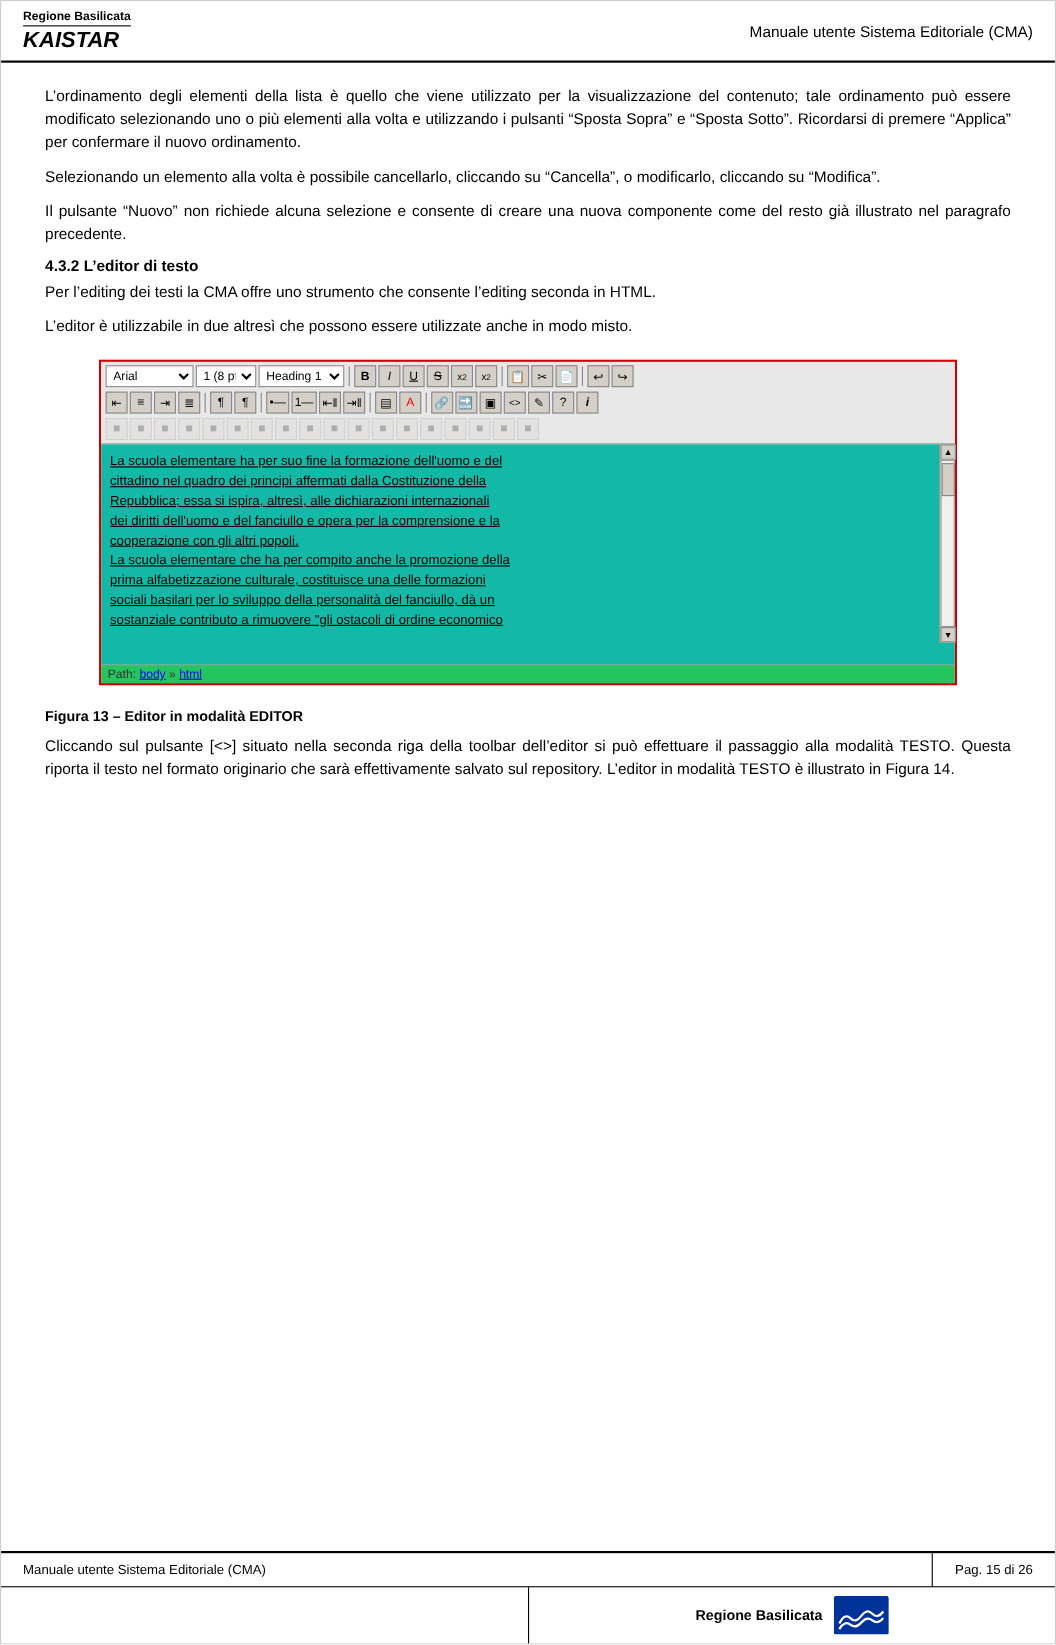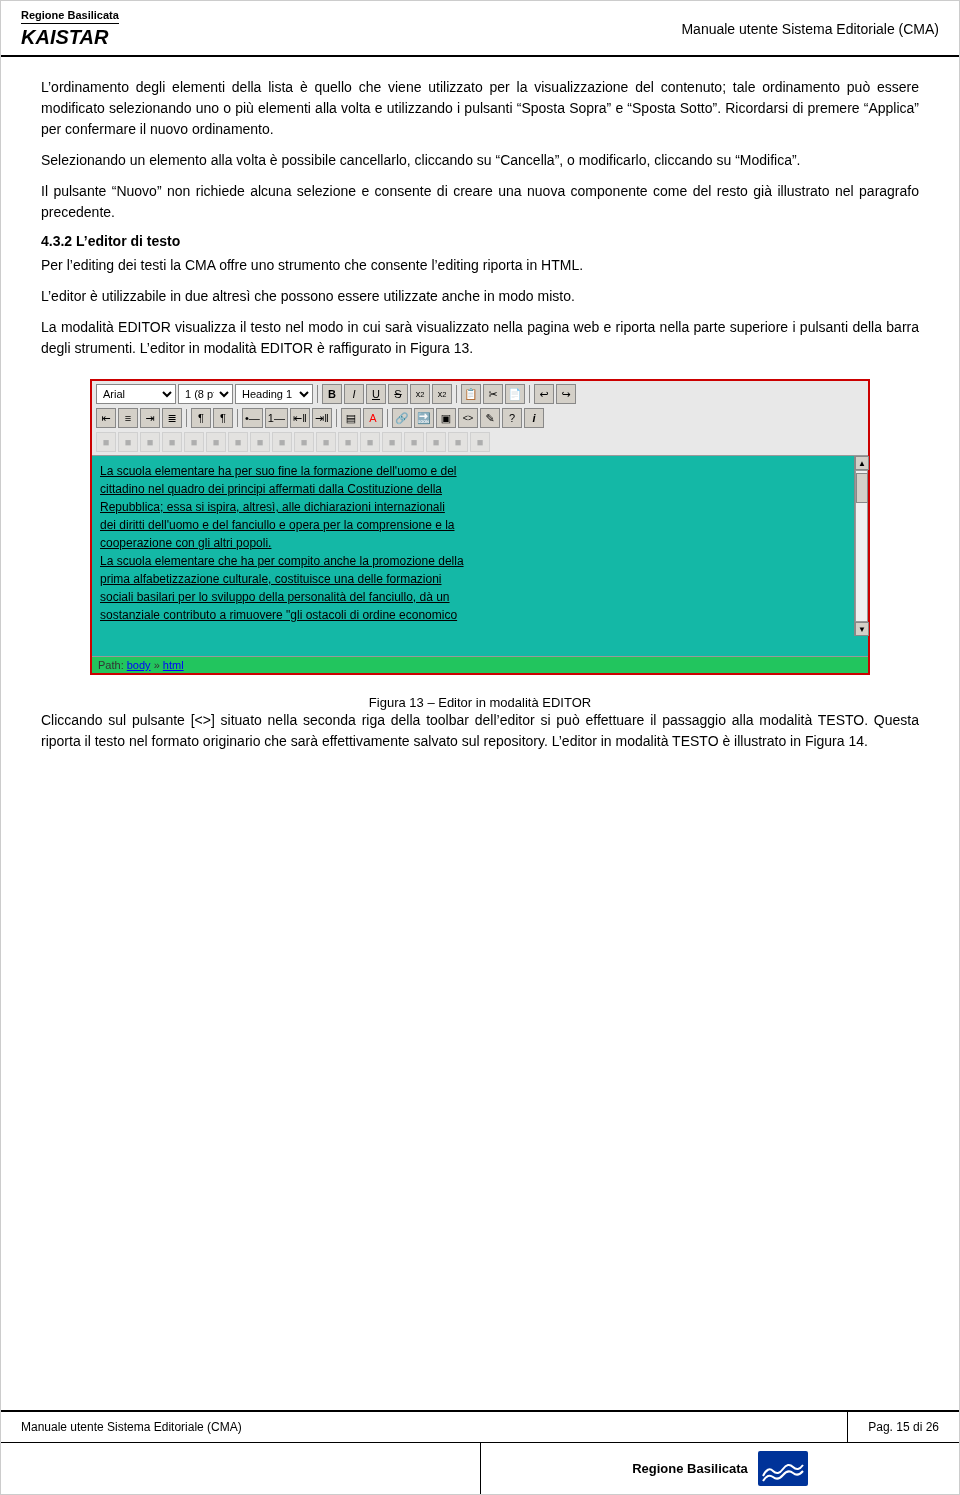--- a/index.html
+++ b/index.html
@@ -169,24 +169,24 @@
       padding: 2px 6px;
       font-size: 11px;
       color: #333;
     }
     .editor-path a {
       color: #00f;
       text-decoration: underline;
       font-size: 11px;
     }
     .figure-caption {
-      text-align: center;
       font-size: 13px;
-      font-weight: normal;
+      font-weight: bold;
       margin-top: 10px;
+      margin-bottom: 10px;
     }
     
     .footer {
       border-top: 2px solid #000;
       display: flex;
     }
     .footer-left {
       flex: 1;
       padding: 8px 20px;
       font-size: 12px;
@@ -245,25 +245,24 @@
     <p>L’ordinamento degli elementi della lista è quello che viene utilizzato per la visualizzazione del contenuto; tale ordinamento può essere modificato selezionando uno o più elementi alla volta e utilizzando i pulsanti “Sposta Sopra” e “Sposta Sotto”. Ricordarsi di premere “Applica” per confermare il nuovo ordinamento.</p>
 
     <p>Selezionando un elemento alla volta è possibile cancellarlo, cliccando su “Cancella”, o modificarlo, cliccando su “Modifica”.</p>
 
     <p>Il pulsante “Nuovo” non richiede alcuna selezione e consente di creare una nuova componente come del resto già illustrato nel paragrafo precedente.</p>
 
     <div class="section-heading">
       <span>4.3.2</span>&nbsp;<span>L’editor di testo</span>
     </div>
 
-    <p>Per l’editing dei testi la CMA offre uno strumento che consente l’editing riporta in HTML.</p>
+    <p>Per l’editing dei testi la CMA offre uno strumento che consente l’editing seconda in HTML.</p>
 
     <p>L’editor è utilizzabile in due altresì che possono essere utilizzate anche in modo misto.</p>
 
-    <p>La modalità EDITOR visualizza il testo nel modo in cui sarà visualizzato nella pagina web e riporta nella parte superiore i pulsanti della barra degli strumenti. L’editor in modalità EDITOR è raffigurato in Figura 13.</p>
 
     <div class="figure-container">
 
       <div class="editor-toolbar">
         <div class="toolbar-row">
           <select class="tb-select tb-select-font">
             <option>Arial</option>
           </select>
           <select class="tb-select tb-select-size">
             <option>1 (8 pt)</option>

